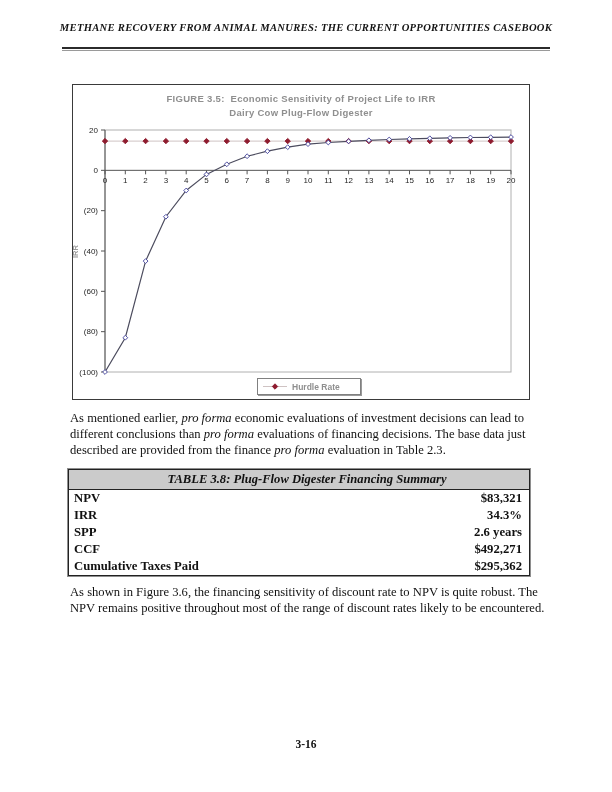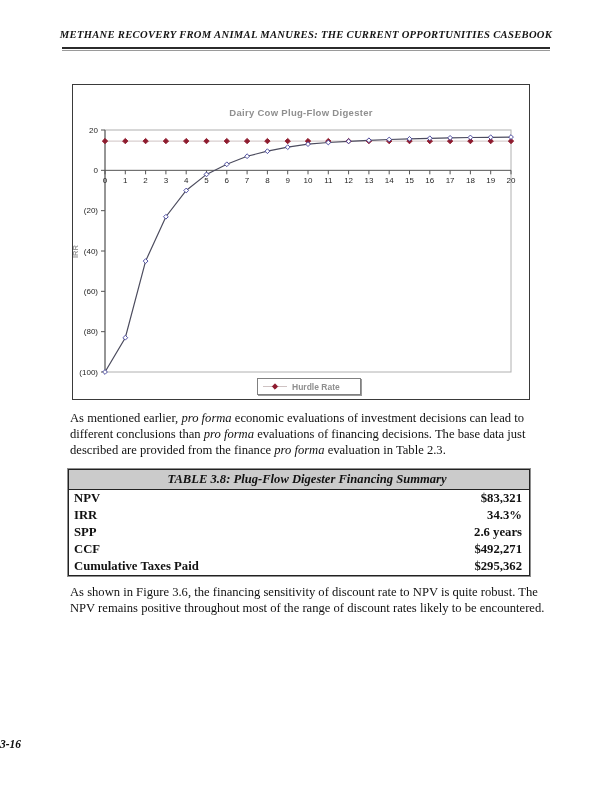--- a/index.html
+++ b/index.html
@@ -1,20 +1,20 @@
 <!DOCTYPE html>
 <html><head>
 <meta charset="utf-8">
 <style>
   html,body{margin:0;padding:0;background:#fff;}
   .page{position:relative;width:612px;height:792px;background:#fff;overflow:hidden;
         font-family:"Liberation Serif",serif;color:#111;}
 
   
-  .header{position:absolute;top:29px;left:0;width:100%;text-align:center;
+  .header{position:absolute;top:22px;left:0;width:100%;text-align:center;
           font-weight:bold;font-style:italic;font-size:10.6px;letter-spacing:0.3px;color:#141414;}
   .header-rule{position:absolute;top:47px;left:62px;width:488px;height:1px;
                border-top:2px solid #2b2b2b;border-bottom:1px solid #9a9a9a;}
 
   
   .figure{position:absolute;left:72px;top:84px;width:458px;height:316px;
           border:1px solid #3a3a3a;box-sizing:border-box;background:#fff;}
   .fig-title{position:absolute;left:0;width:100%;text-align:center;
              font-family:"Liberation Sans",sans-serif;font-weight:bold;color:#8f8f8f;
              letter-spacing:0.3px;white-space:pre;}
@@ -39,32 +39,33 @@
   
   .table-wrap{position:absolute;left:67px;top:468px;width:464px;border:1px solid #8e8e8e;box-sizing:border-box;}
   .fin-table{border:1px solid #222;}
   .t-head{background:#cbcbcb;border-bottom:1px solid #222;text-align:center;
           font-weight:bold;font-style:italic;font-size:12.6px;padding:2px 0 2px 16px;line-height:15px;}
   .t-row{display:flex;justify-content:space-between;font-weight:bold;font-size:12.7px;
          line-height:15px;padding:1px 7px 1px 5px;}
   .t-row .t-label{text-align:center;}
   .t-row .t-value{text-align:right;}
 
-  .page-num{position:absolute;top:738px;left:0;width:100%;text-align:left;
-            font-weight:bold;font-style:italic;font-size:11.5px;}
+  .page-num{position:absolute;top:738px;left:0;width:100%;text-align:center;
+            font-weight:bold;font-size:11.5px;}
 </style>
 </head>
 <body>
 
 <div class="page">
 
   <div class="header">METHANE RECOVERY FROM ANIMAL MANURES: THE CURRENT OPPORTUNITIES CASEBOOK</div>
   <div class="header-rule"></div>
 
   <div class="figure">
+    <div class="fig-title l1">FIGURE 3.5:  Economic Sensitivity of Project Life to IRR</div>
     <div class="fig-title l2">Dairy Cow Plug-Flow Digester</div>
     <div class="y-label">IRR</div>
     <svg id="chart-svg" width="456" height="314" viewBox="0 0 456 314">
         <rect x="32" y="45" width="406" height="242" fill="none" stroke="#b0b0b0" stroke-width="1"></rect>
         <line x1="32" y1="45" x2="32" y2="287" stroke="#555" stroke-width="1"></line>
         <line x1="32" y1="85.33333333333334" x2="438" y2="85.33333333333334" stroke="#555" stroke-width="1"></line>
         <line x1="28" y1="45" x2="32" y2="45" stroke="#555"></line>
         <text x="25" y="47.5" text-anchor="end" class="tick">20</text>
         <line x1="28" y1="85.33333333333334" x2="32" y2="85.33333333333334" stroke="#555"></line>
         <text x="25" y="87.83333333333334" text-anchor="end" class="tick">0</text>

